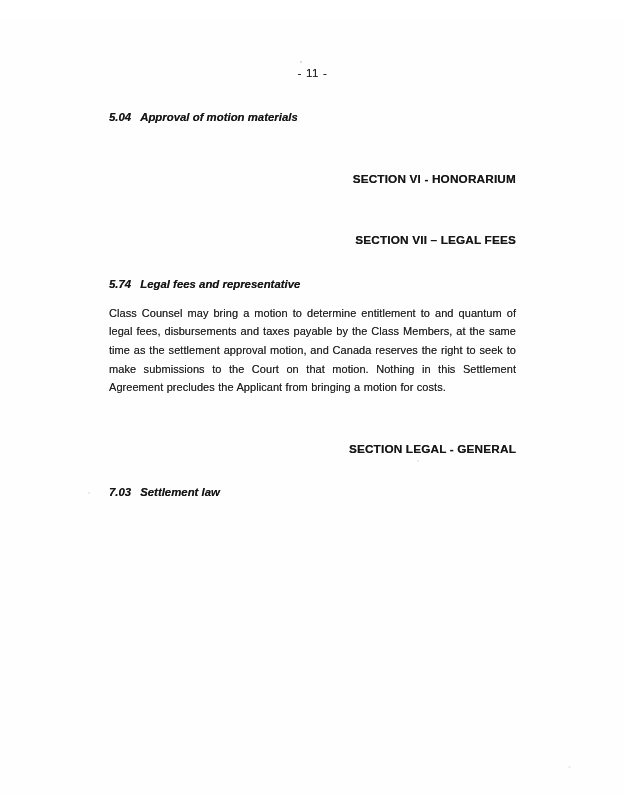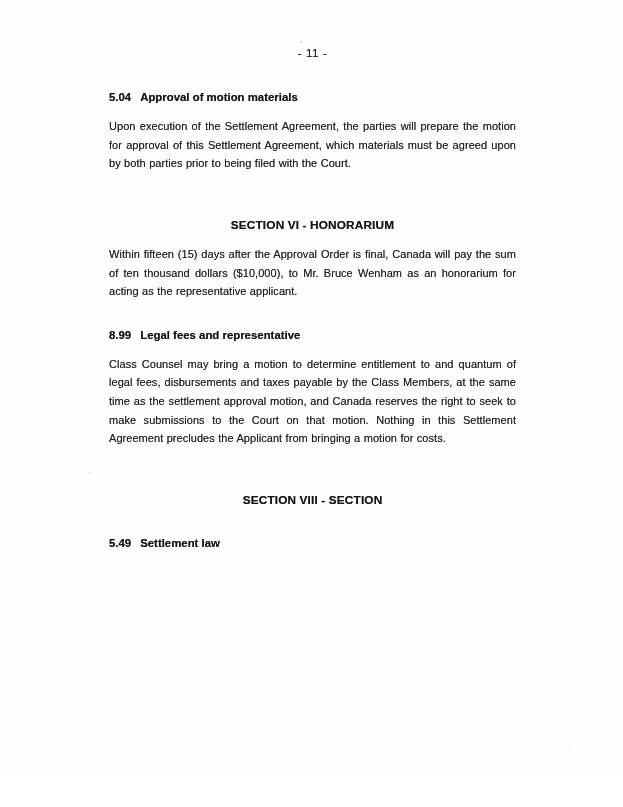--- a/index.html
+++ b/index.html
@@ -8,52 +8,54 @@
     background: #ffffff;
   }
   .page {
     position: relative;
     width: 623px;
     height: 774px;
     background: #fefefe;
     font-family: "Liberation Sans", sans-serif;
     color: #1e1e1e;
     overflow: hidden;
+    margin-top: 20px;
   }
   .content {
     position: absolute;
     left: 109px;
     top: 44px;
     width: 407px;
   }
   .page-number {
     text-align: center;
     font-size: 11.6px;
     line-height: 18px;
     letter-spacing: 0.6px;
     color: #222;
     text-shadow: 0 0 0.6px rgba(20,20,20,0.65);
   }
   .section-heading {
     margin-top: 43px;
-    text-align: center;
+    text-align: right;
     font-weight: 700;
     font-size: 11.8px;
     line-height: 18.6px;
     letter-spacing: 0.15px;
     color: #161616;
     text-shadow: 0 0 0.6px rgba(20,20,20,0.7);
   }
   .subsection-heading {
     margin-top: 25px;
     font-weight: 700;
     font-size: 11.4px;
     line-height: 18.6px;
     color: #161616;
     text-shadow: 0 0 0.6px rgba(20,20,20,0.7);
+    font-style: italic;
   }
   .subsection-heading .sub-num {
     display: inline-block;
     margin-right: 9px;
   }
   .first-subsection {
     margin-top: 26px;
   }
   .para {
     margin-top: 10.5px;
@@ -85,32 +87,31 @@
   <div class="speck speck-3"></div>
   <div class="speck speck-4"></div>
 
   <div class="content">
 
     <div class="page-number">- 11 -</div>
 
     <div class="subsection-heading first-subsection">
       <span class="sub-num">5.04</span><span>Approval of motion materials</span>
     </div>
-    <p class="para">Upon execution of the Settlement Agreement, the parties will prepare the motion for approval of this Settlement Agreement, which materials must be agreed upon by both parties prior to being filed with the Court.</p>
 
     <div class="section-heading">SECTION VI - HONORARIUM</div>
 
-    <p class="para">Within fifteen (15) days after the Approval Order is final, Canada will pay the sum of ten thousand dollars ($10,000), to Mr. Bruce Wenham as an honorarium for acting as the representative applicant.</p>
 
+    <div class="section-heading">SECTION VII – LEGAL FEES</div>
 
     <div class="subsection-heading">
-      <span class="sub-num">8.99</span><span>Legal fees and representative</span>
+      <span class="sub-num">5.74</span><span>Legal fees and representative</span>
     </div>
     <p class="para">Class Counsel may bring a motion to determine entitlement to and quantum of legal fees, disbursements and taxes payable by the Class Members, at the same time as the settlement approval motion, and Canada reserves the right to seek to make submissions to the Court on that motion. Nothing in this Settlement Agreement precludes the Applicant from bringing a motion for costs.</p>
 
-    <div class="section-heading">SECTION VIII - SECTION</div>
+    <div class="section-heading">SECTION LEGAL - GENERAL</div>
 
     <div class="subsection-heading">
-      <span class="sub-num">5.49</span><span>Settlement law</span>
+      <span class="sub-num">7.03</span><span>Settlement law</span>
     </div>
 
   </div>
 </div>
 
 </body></html>

